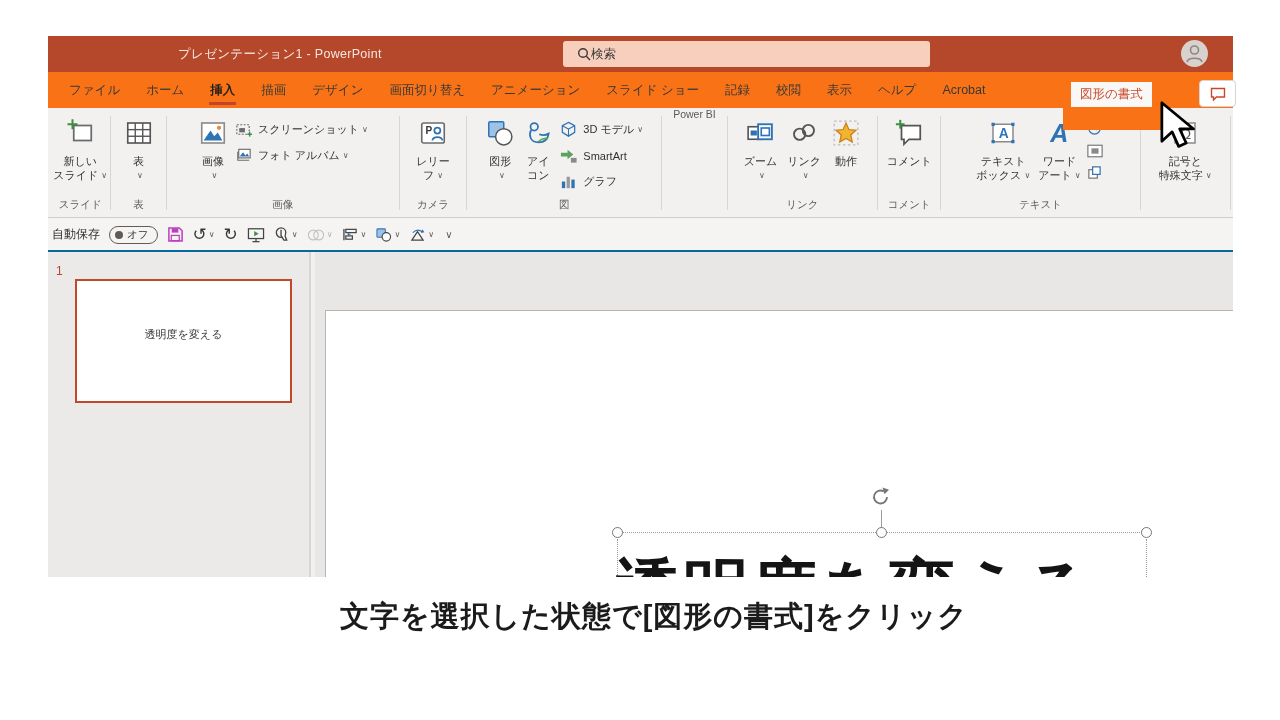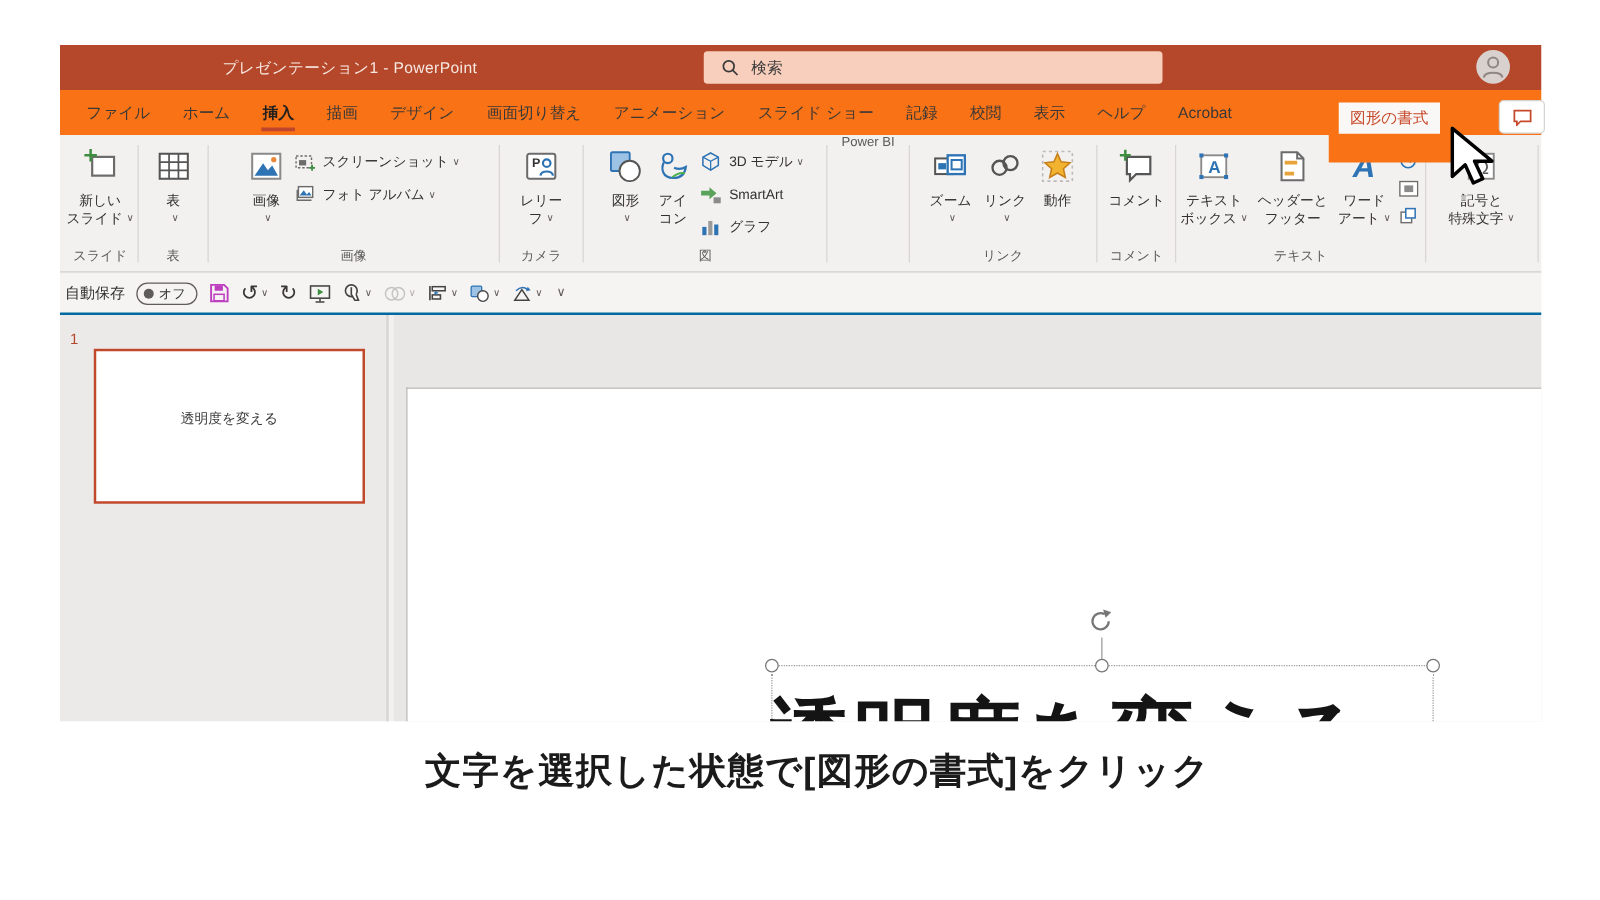--- a/index.html
+++ b/index.html
@@ -7,21 +7,21 @@
     font-family:"Liberation Sans","DejaVu Sans",sans-serif; }
   .canvas { position:absolute; left:0; top:0; width:1280px; height:720px; background:#fff; }
 
   
   .window { position:absolute; left:48px; top:36px; width:1185px; height:541px; background:#F3F1F0; }
 
   
   .titlebar { position:absolute; left:0; top:0; width:100%; height:36px; background:#B5472A;padding-left:48px; }
   .title { position:absolute; left:130px; top:0; line-height:36px; font-size:12.5px; color:#F6E7E0; letter-spacing:.3px; }
   .searchbox { position:absolute; left:515px; top:5px; width:367px; height:26px; background:#F8CEBC; border-radius:3px;
-    display:flex; align-items:center; padding-left:14px; gap:10px; cursor:text; }
+    display:flex; align-items:center; padding-left:14px; cursor:text; }
   .searchbox span { font-size:12.5px; color:#3b3b3b; }
   .avatar { position:absolute; left:1133px; top:4px; width:27px; height:27px; border-radius:50%; background:#D9D1CD;
     display:flex; align-items:center; justify-content:center; }
 
   
   .tabrow { position:absolute; left:0; top:36px; width:100%; height:36px; background:#f97316; display:flex; padding-left:8px; }
   .tab { padding:0 13px; line-height:36px; font-size:12.5px; color:#3a3836; white-space:nowrap; cursor:pointer; position:relative; }
   .tab.active { font-weight:bold; color:#201f1e; }
   .tab.active::after { content:""; position:absolute; left:12px; right:12px; bottom:3px; height:3px; background:#C0452A; }
   .comments-btn { position:absolute; right:-3px; top:8px; width:37px; height:27px; background:#fff; border:1px solid #D6D3D1;
@@ -323,30 +323,20 @@
               <rect x="2.8" y="3.8" width="2.6" height="2.6" fill="#2E74B5"></rect>
               <rect x="18.6" y="3.8" width="2.6" height="2.6" fill="#2E74B5"></rect>
               <rect x="2.8" y="17.6" width="2.6" height="2.6" fill="#2E74B5"></rect>
               <rect x="18.6" y="17.6" width="2.6" height="2.6" fill="#2E74B5"></rect>
             </svg>
             <div class="lbl"><span>テキスト</span><br>
               <span class="dd">ボックス</span></div>
           </div>
           <div class="btn-lg" style="margin-left:8px">
             <svg class="ic" viewBox="0 0 24 24">
-              <path d="M5,3 h10 l4,4 v14 h-14 z" fill="#fff" stroke="#6b6b6b" stroke-width="1.3"></path>
-              <path d="M15,3 v4 h4" fill="none" stroke="#6b6b6b" stroke-width="1.3"></path>
-              <rect x="7" y="8.5" width="8" height="2.4" fill="#E8A33D"></rect>
-              <rect x="7" y="15.5" width="6" height="2.4" fill="#E8A33D"></rect>
-            </svg>
-            <div class="lbl"><span>ヘッダーと</span><br>
-              <span>フッター</span></div>
-          </div>
-          <div class="btn-lg" style="margin-left:8px">
-            <svg class="ic" viewBox="0 0 24 24">
               <text x="5" y="19" font-size="20" font-style="italic" font-weight="bold" fill="#2E74B5">A</text>
             </svg>
             <div class="lbl"><span>ワード</span><br>
               <span class="dd">アート</span></div>
           </div>
           <div class="ministack">
             <div class="mini">
               <svg width="15" height="15" viewBox="0 0 16 16">
                 <circle cx="8" cy="8" r="6" fill="none" stroke="#2E74B5" stroke-width="1.3"></circle>
                 <path d="M8,4.5 V8 l2.5,1.5" fill="none" stroke="#2E74B5" stroke-width="1.3"></path>

